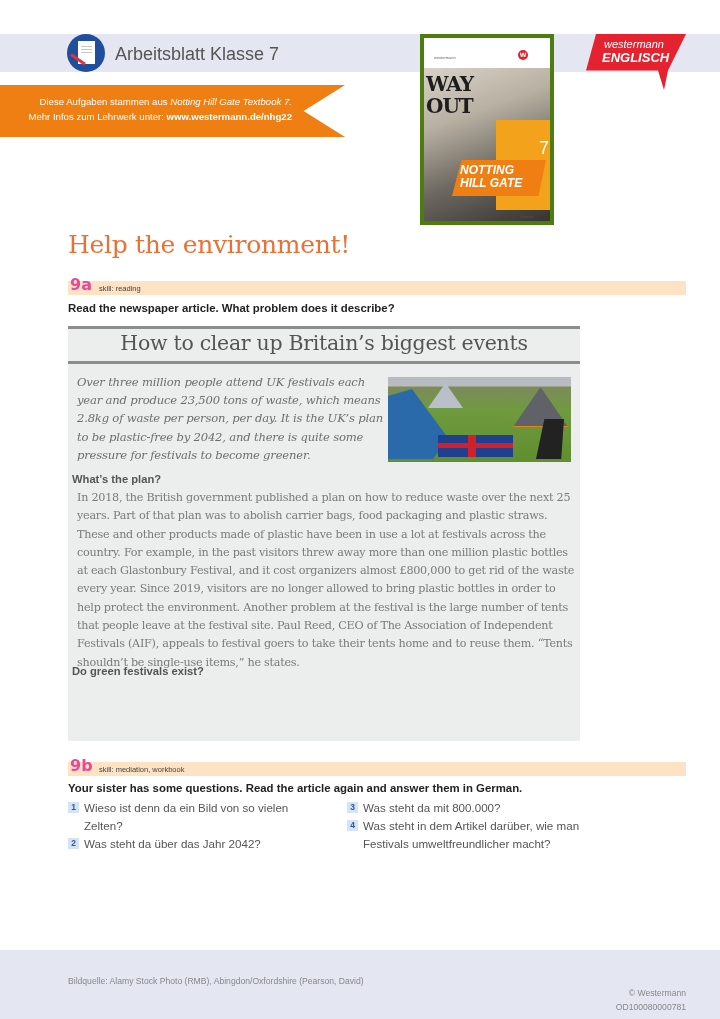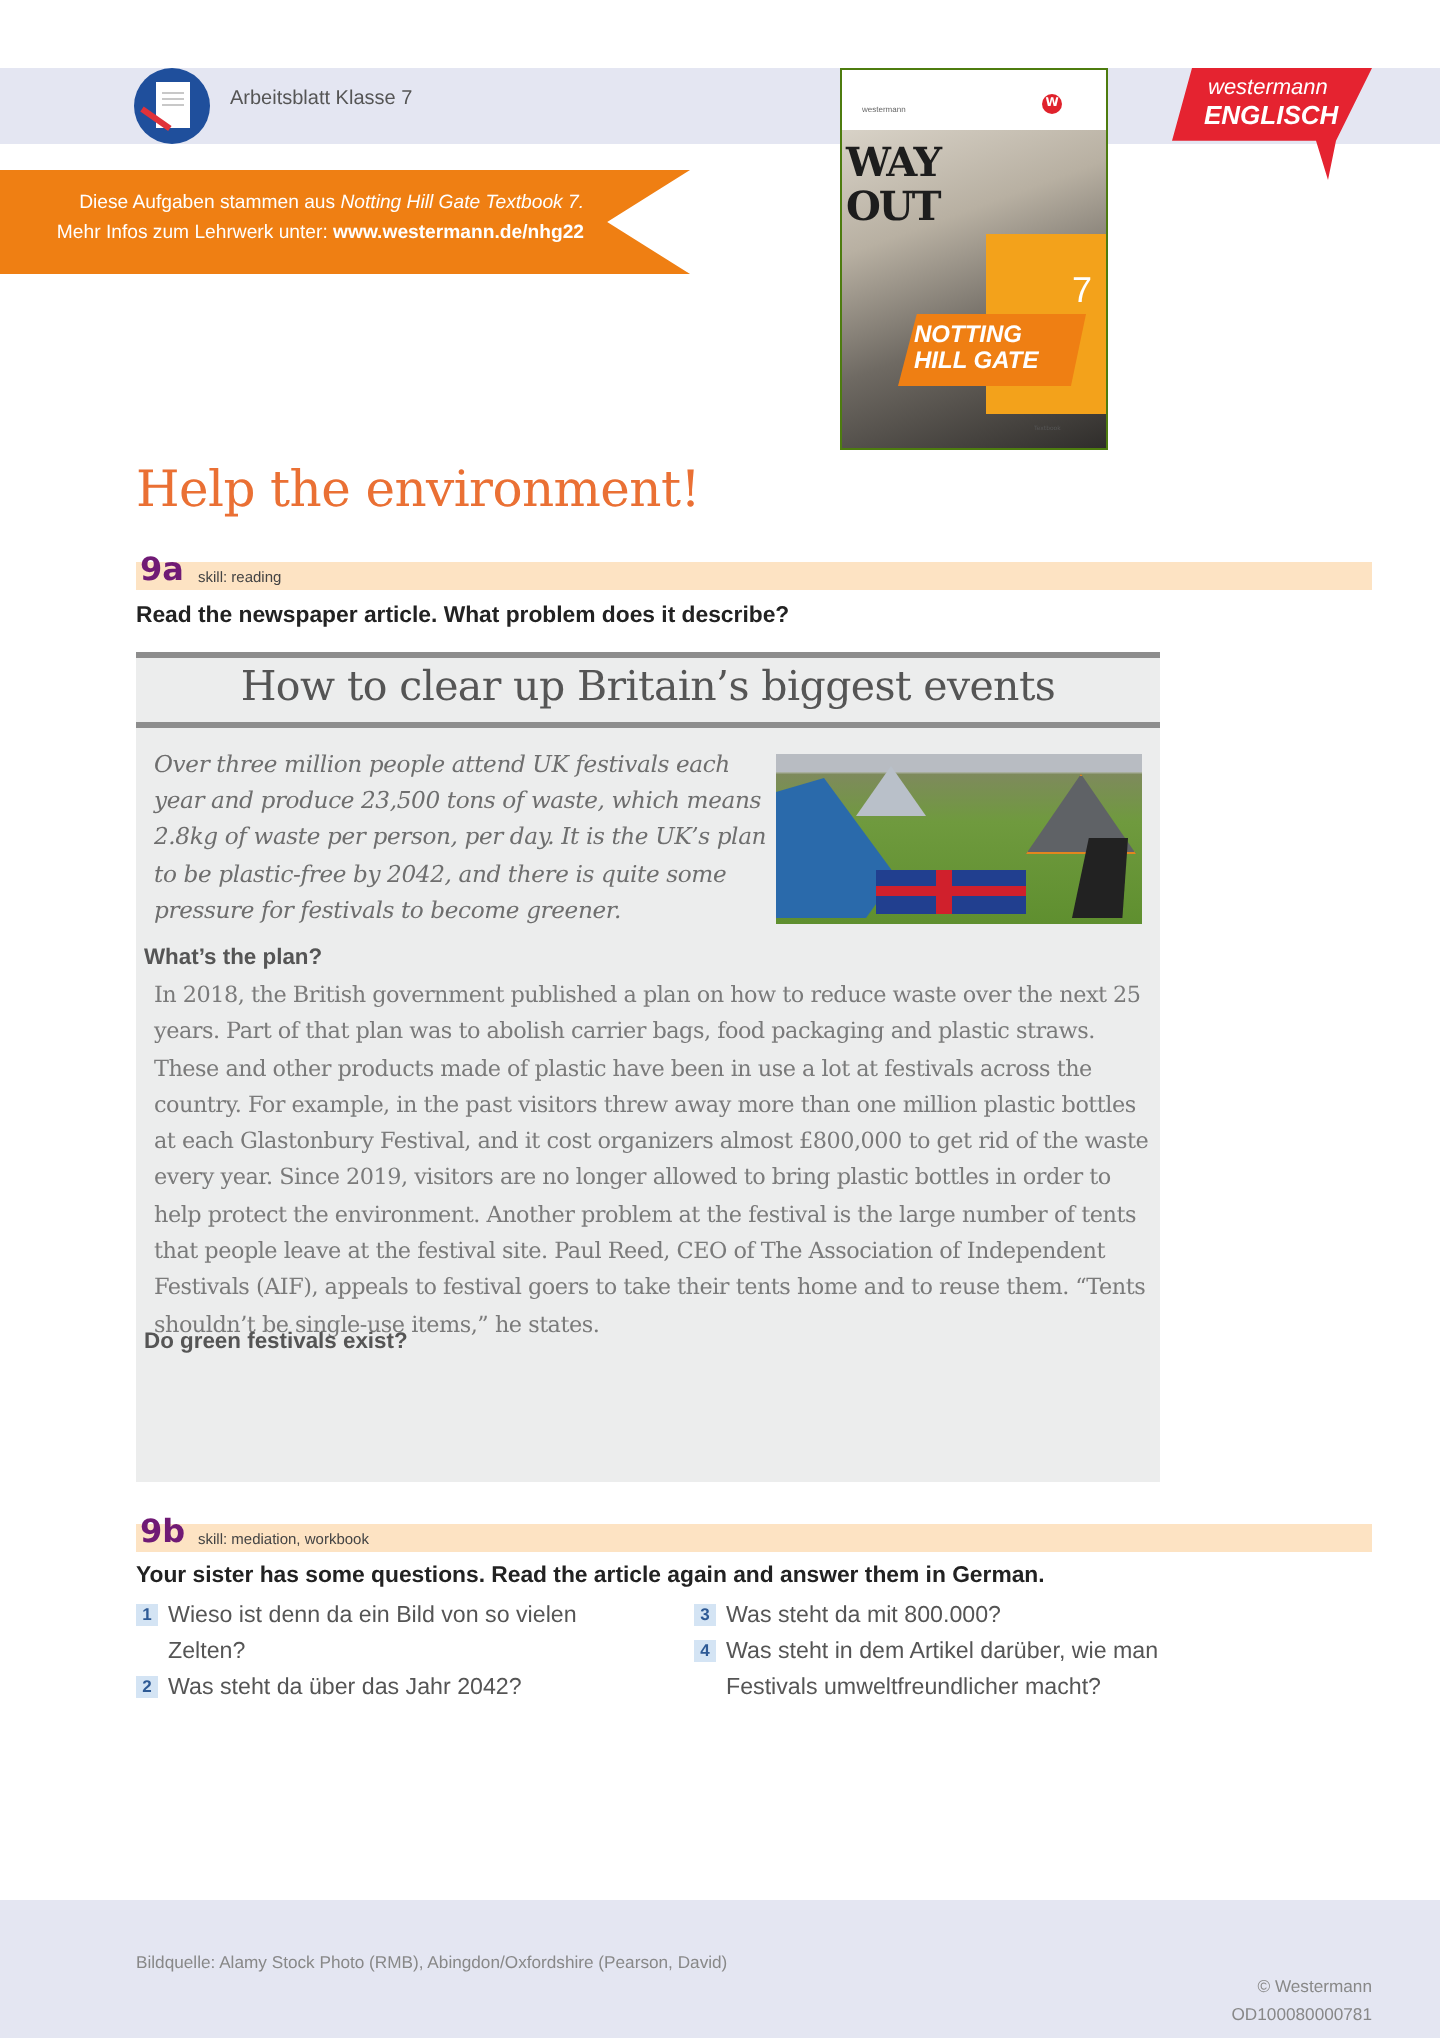--- a/index.html
+++ b/index.html
@@ -5,32 +5,32 @@
   * { box-sizing: border-box; margin: 0; padding: 0; }
   html, body { width: 720px; height: 1019px; background: #ffffff; overflow: hidden; }
   body { position: relative; font-family: "DejaVu Sans", sans-serif; color: #222; }
 
   
   .header-band { position: absolute; left: 0; top: 34px; width: 720px; height: 38px; background: #e4e6f2; }
   .worksheet-icon { position: absolute; left: 67px; top: 34px; width: 38px; height: 38px; border-radius: 50%; background: #1f4f9c; overflow: hidden; }
   .worksheet-icon .paper { position: absolute; left: 11px; top: 7px; width: 17px; height: 23px; background: #fff; }
   .worksheet-icon .paper i { position: absolute; left: 3px; right: 3px; height: 1px; background: #c8c8c8; }
   .worksheet-icon .pen { position: absolute; left: 4px; top: 19px; width: 17px; height: 3px; background: #e0323a; transform: rotate(35deg); transform-origin: left center; }
-  .header-title { position: absolute; left: 115px; top: 44px; font-family: "Liberation Sans", sans-serif; font-size: 10px; color: #555; }
+  .header-title { position: absolute; left: 115px; top: 44px; font-family: "Liberation Sans", sans-serif; font-size: 18px; color: #555; }
 
   
   .ribbon { position: absolute; left: 0; top: 85px; width: 345px; height: 52px; background: #ef7f13;
             clip-path: polygon(0 0, 100% 0, 88% 50%, 100% 100%, 0 100%);
             box-shadow: 0 2px 3px rgba(0,0,0,.2); }
   .ribbon-text { position: absolute; left: 0; top: 94px; width: 292px; text-align: right; font-family: "Liberation Sans", sans-serif; font-size: 9.6px; line-height: 15px; color: #fff; padding-left: 24px; }
   .ribbon-text em { font-style: italic; }
   .ribbon-text b { font-weight: bold; }
 
   
-  .book-cover { position: absolute; left: 420px; top: 34px; width: 134px; height: 191px; background: #fff; overflow: hidden; border: 1px solid #4d7c0f; }
+  .book-cover { position: absolute; left: 420px; top: 34px; width: 134px; height: 191px; background: #fff; overflow: hidden; border: 4px solid #4d7c0f; }
   .book-cover .pub { position: absolute; left: 10px; top: 17px; font-size: 4px; color: #666; font-family: "Liberation Sans", sans-serif; }
   .book-cover .wlogo { position: absolute; right: 22px; top: 12px; width: 10px; height: 10px; border-radius: 50%; background: #e0222c; color: #fff; font-size: 6px; text-align: center; line-height: 10px; font-weight: bold; }
   .book-cover .photo { position: absolute; left: 0; top: 30px; width: 134px; height: 161px;
        background: linear-gradient(160deg, #d8d2c7 0%, #b8b0a2 30%, #6f6a63 60%, #2d2b29 100%); }
   .book-cover .photo .sign1 { position: absolute; left: 2px; top: 5px; font-family: "DejaVu Serif", serif; font-weight: bold; font-size: 20px; color: #1d1d1d; line-height: 22px; letter-spacing: -1px; }
   .book-cover .photo .sign2 { position: absolute; left: 52px; top: 30px; font-family: "DejaVu Serif", serif; font-weight: bold; font-size: 32px; color: #1d1d1d; }
   .book-cover .orange-block { position: absolute; left: 72px; top: 82px; width: 62px; height: 90px; background: #f3a21b; }
   .book-cover .seven { position: absolute; left: 115px; top: 100px; font-size: 18px; color: #fff; font-family: "Liberation Sans", sans-serif; }
   .book-cover .title-tag { position: absolute; left: 28px; top: 122px; width: 94px; height: 36px; background: #ef7f13;
        clip-path: polygon(10% 0, 100% 0, 92% 100%, 0 100%); }
@@ -41,21 +41,21 @@
   .brand-badge { position: absolute; left: 586px; top: 34px; width: 100px; height: 56px; background: #e52330;
        clip-path: polygon(10% 0, 100% 0, 82% 65%, 78% 100%, 72% 65%, 0 65%); }
   .brand-top { position: absolute; left: 604px; top: 38px; font-family: "Liberation Sans", sans-serif; font-style: italic; font-size: 11px; color: #fff; }
   .brand-bottom { position: absolute; left: 602px; top: 50px; font-family: "Liberation Sans", sans-serif; font-style: italic; font-weight: bold; font-size: 13px; color: #fff; }
 
   
   .page-title { position: absolute; left: 68px; top: 230px; font-family: "DejaVu Serif", serif; font-size: 25px; color: #ea7034; letter-spacing: -0.3px; }
 
   
   .task-bar { position: absolute; left: 68px; width: 618px; height: 14px; background: #fde3c3; }
-  .task-num { position: absolute; left: 70px; font-family: "DejaVu Sans", sans-serif; font-weight: bold; font-size: 16px; color: #701a75; }
+  .task-num { position: absolute; left: 70px; font-family: "DejaVu Sans", sans-serif; font-weight: bold; font-size: 16px; color: #ec4899; }
   .task-skill { position: absolute; font-family: "Liberation Sans", sans-serif; font-size: 7.5px; color: #444; }
   .task-instruction { position: absolute; left: 68px; font-family: "Liberation Sans", sans-serif; font-weight: bold; font-size: 11.4px; color: #222; }
 
   
   .article { position: absolute; left: 68px; top: 326px; width: 512px; height: 415px; background: #eceded; }
   .article .rule-top { position: absolute; left: 0; top: 0; width: 100%; height: 3px; border-top: 2px solid #8d8d8d; border-bottom: 1px solid #8d8d8d; }
   .article .rule-bottom { position: absolute; left: 0; top: 35px; width: 100%; height: 3px; border-top: 2px solid #8d8d8d; border-bottom: 1px solid #8d8d8d; }
   .article-headline { position: absolute; left: 0; top: 5px; width: 100%; text-align: center; font-family: "DejaVu Serif", serif; font-size: 20.5px; color: #555; letter-spacing: -0.3px; }
   .article-lead { position: absolute; left: 9px; top: 47px; width: 310px; font-family: "DejaVu Serif", serif; font-style: italic; font-size: 11.6px; line-height: 18.2px; color: #6e6e6e; letter-spacing: -0.2px; }
   .article-photo { position: absolute; left: 320px; top: 51px; width: 183px; height: 85px; overflow: hidden;

